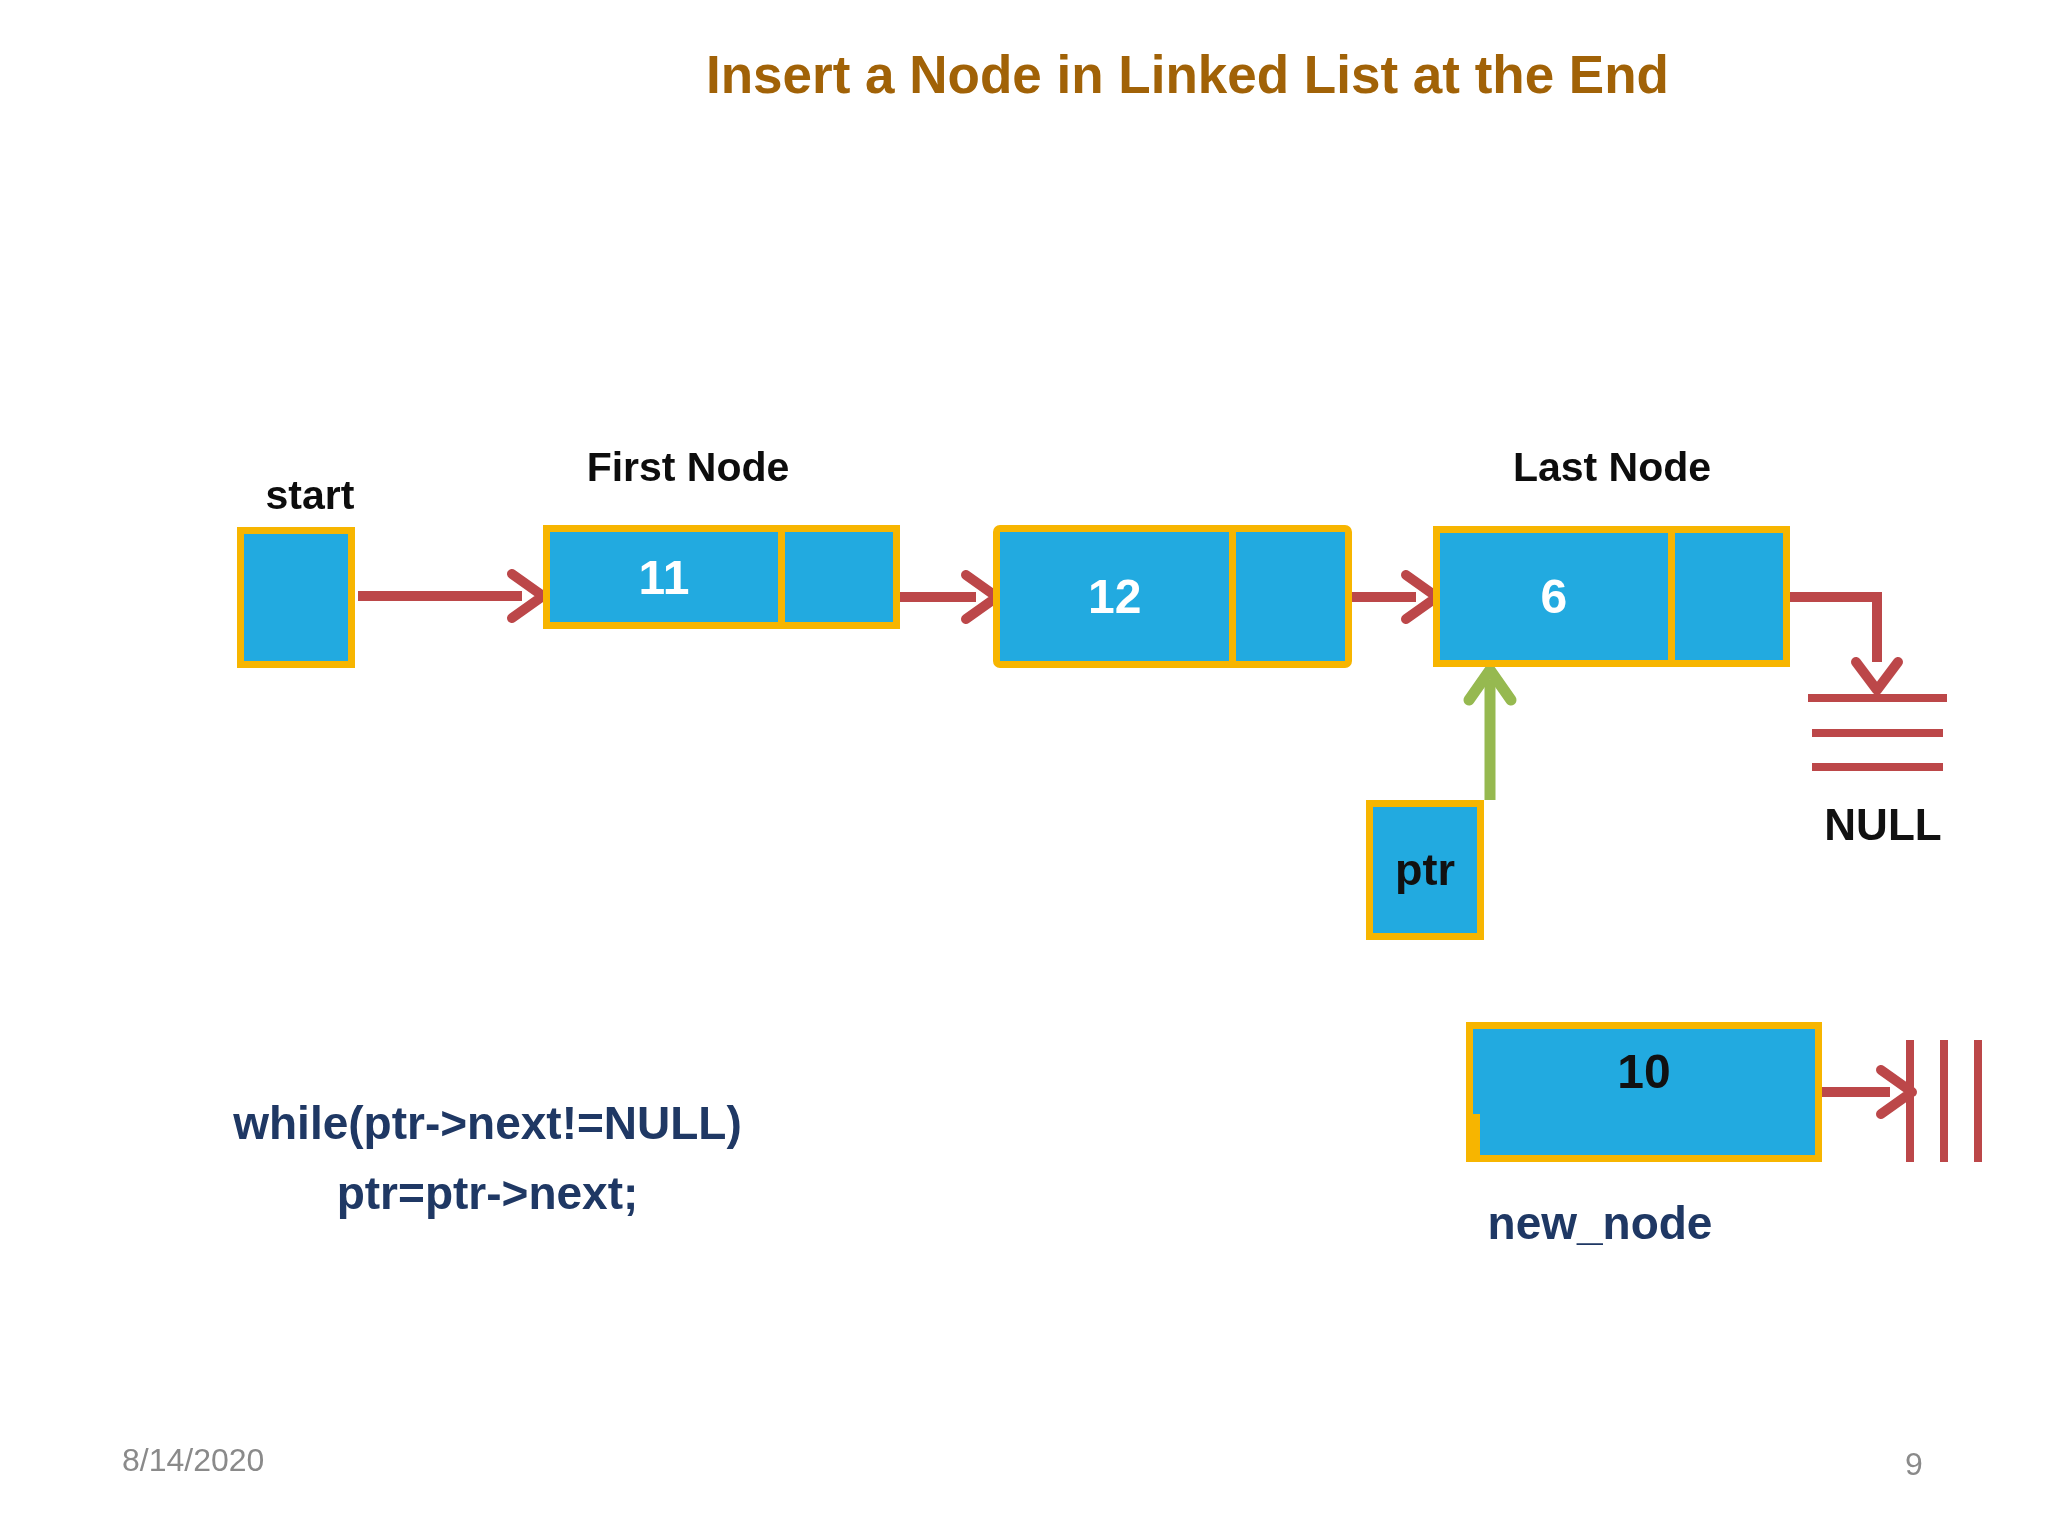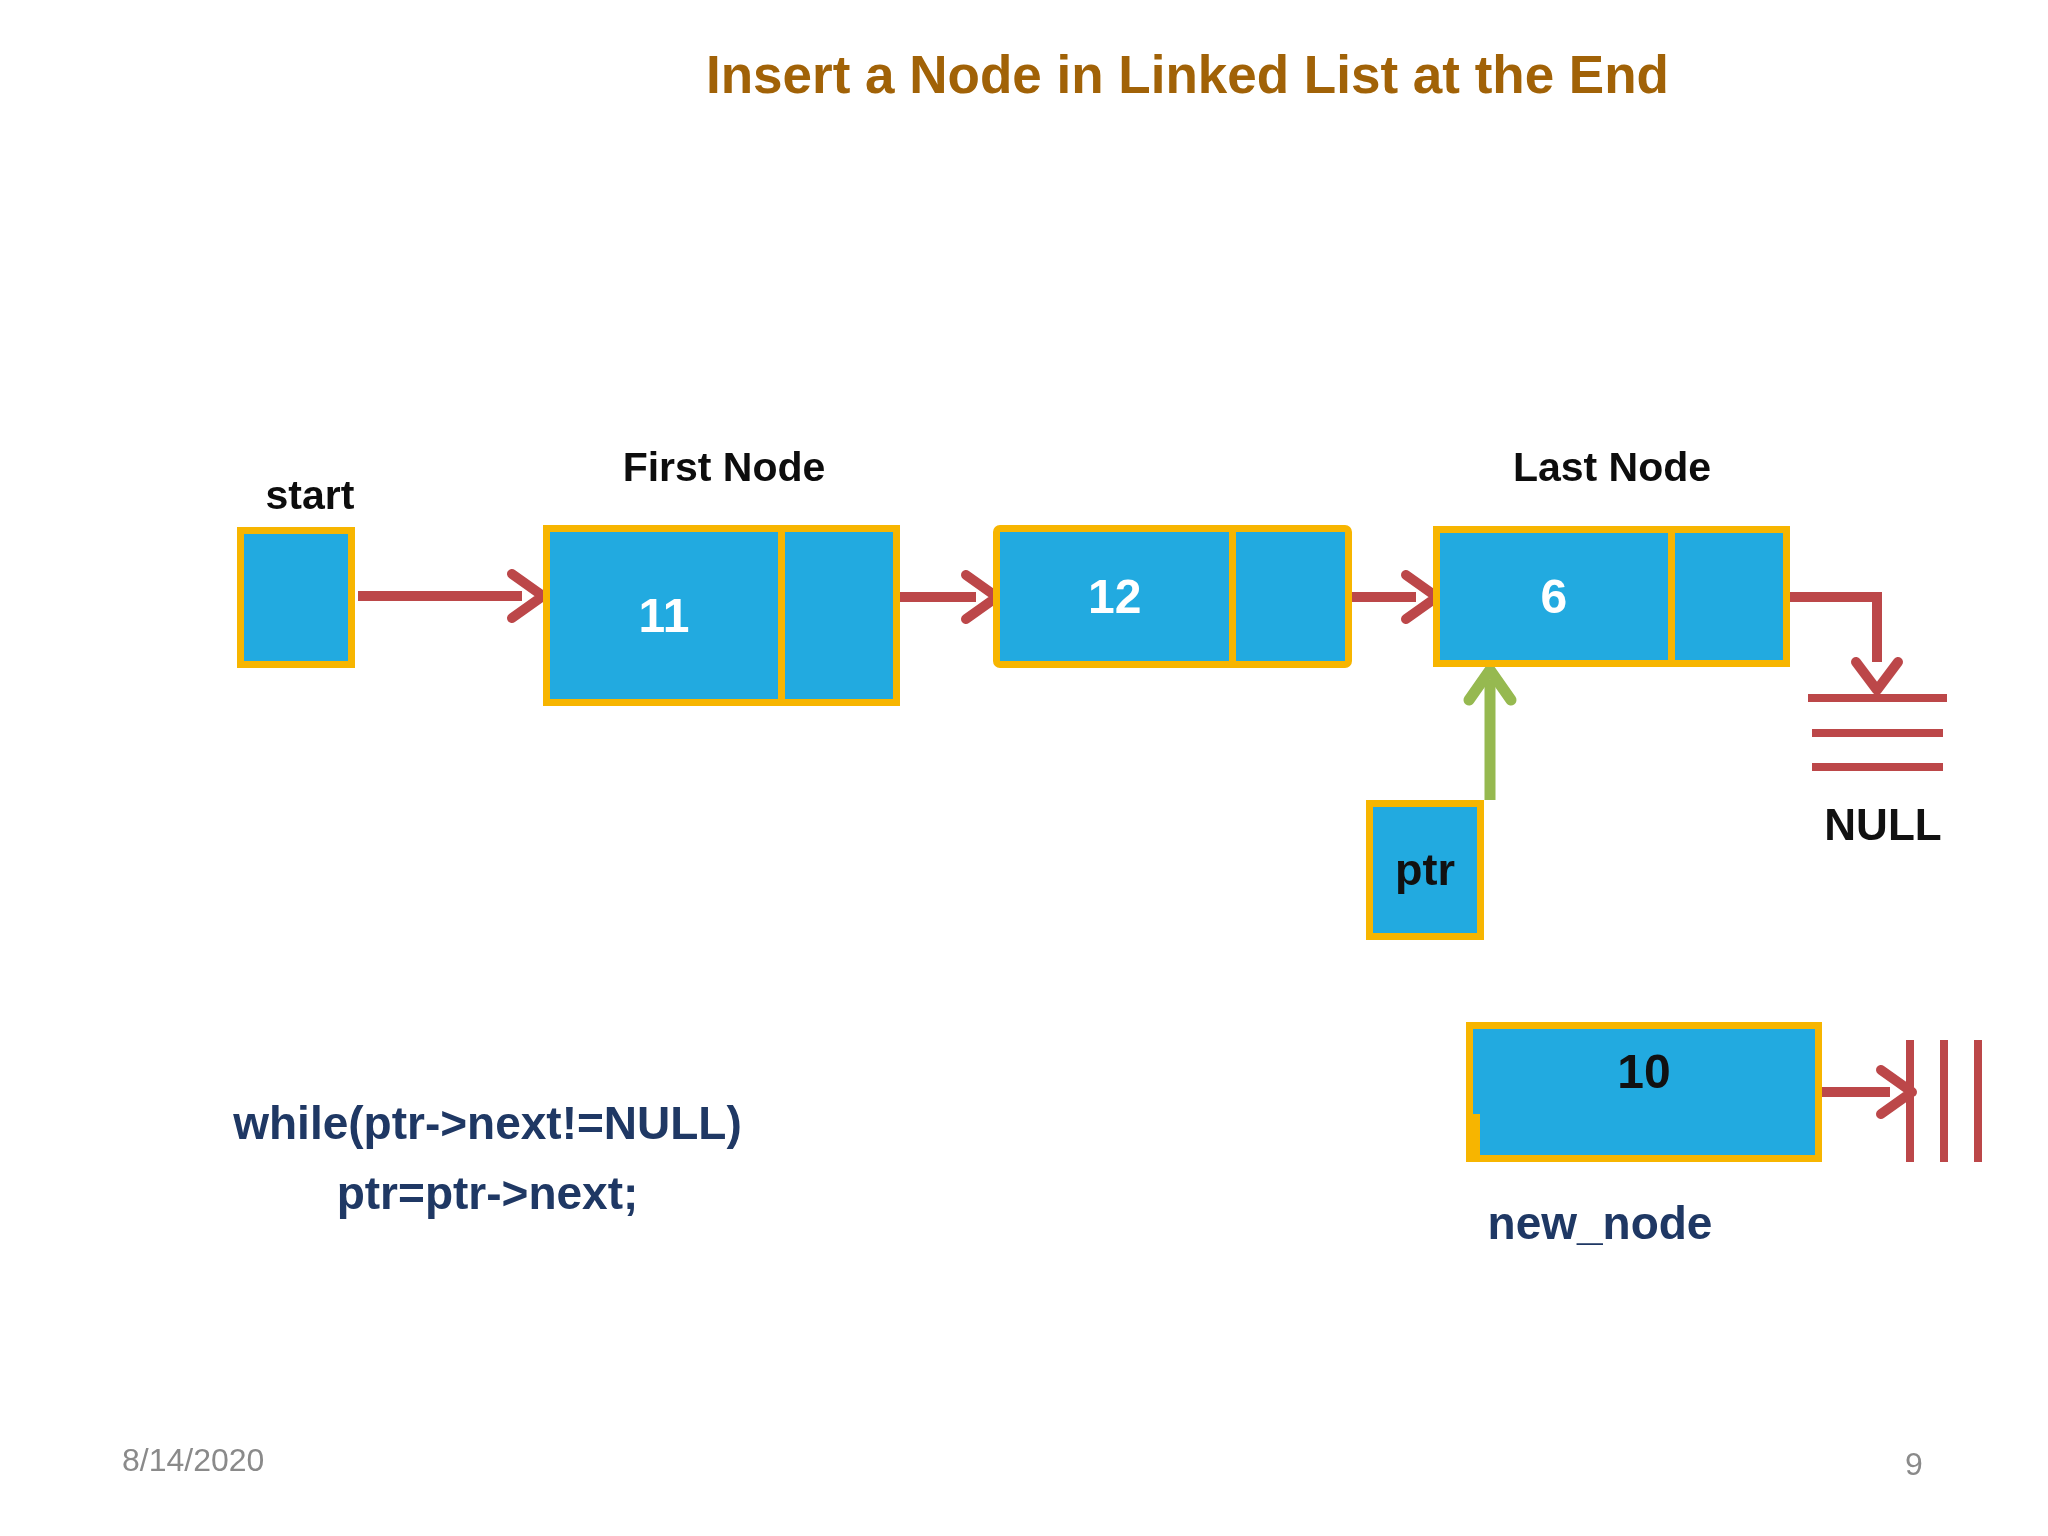--- a/index.html
+++ b/index.html
@@ -37,21 +37,21 @@
     flex:232 0 0;
     display:flex;align-items:center;justify-content:center;
     font-size:48px;font-weight:bold;color:#ffffff;
   }
   .node .ptrcell{
     flex:110 0 0;
     border-left:7px solid #F7B500;
   }
   #new-node .data{color:#111111;}
   #start-box{left:237px;top:527px;width:118px;height:141px;}
-  #node-11{left:543px;top:525px;width:357px;height:181px;}
+  #node-11{left:543px;top:525px;width:357px;height:104px;}
   #node-12{left:993px;top:525px;width:359px;height:143px;border-radius:7px;}
   #node-13{left:1433px;top:526px;width:357px;height:141px;}
   #ptr-box{
     left:1366px;top:800px;width:118px;height:140px;
     display:flex;align-items:center;justify-content:center;
     font-size:45px;font-weight:bold;color:#111111;
   }
   #new-node{left:1466px;top:1022px;width:356px;height:140px;flex-direction:column;}
   #null-label{
     left:1883px;top:800px;
@@ -80,21 +80,21 @@
   #arrow-layer{left:0;top:0;pointer-events:none;}
 </style>
 </head>
 <body>
 
 <div id="slide">
 
   <div id="title" class="abs">Insert a Node in Linked List at the End</div>
 
   <div class="abs node-label" style="left:310px;margin-top:28px;">start</div>
-  <div class="abs node-label" style="left:724px;">First Node</div>
+  <div class="abs node-label" style="left:688px;">First Node</div>
   <div class="abs node-label" style="left:1612px;">Last Node</div>
 
   <svg id="arrow-layer" class="abs" width="2048" height="1536" viewBox="0 0 2048 1536">
 
     <g stroke="#BC4749" stroke-width="10" fill="none" stroke-linecap="butt" stroke-linejoin="miter">
       <g>
         <path d="M358,596 H522"></path>
         <path d="M512,574 L543,596 L512,618" stroke-linecap="round" stroke-linejoin="round"></path>
       </g>
       <g>

